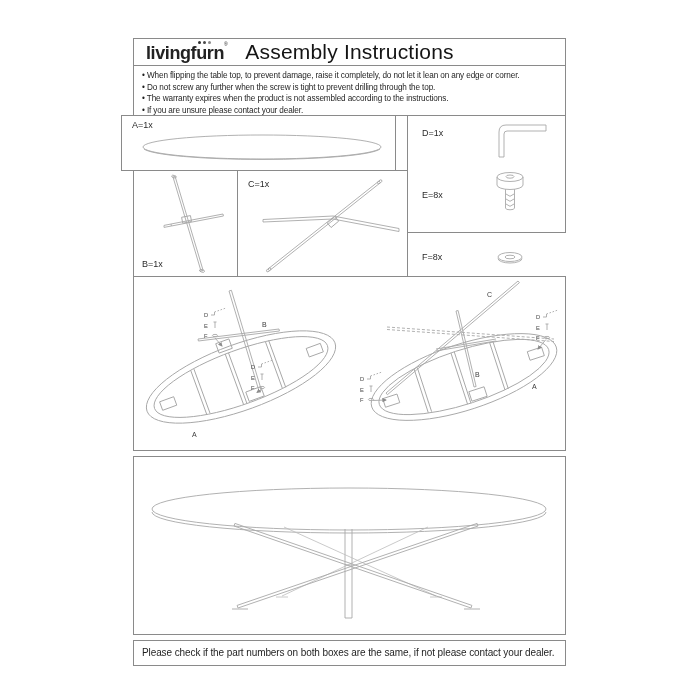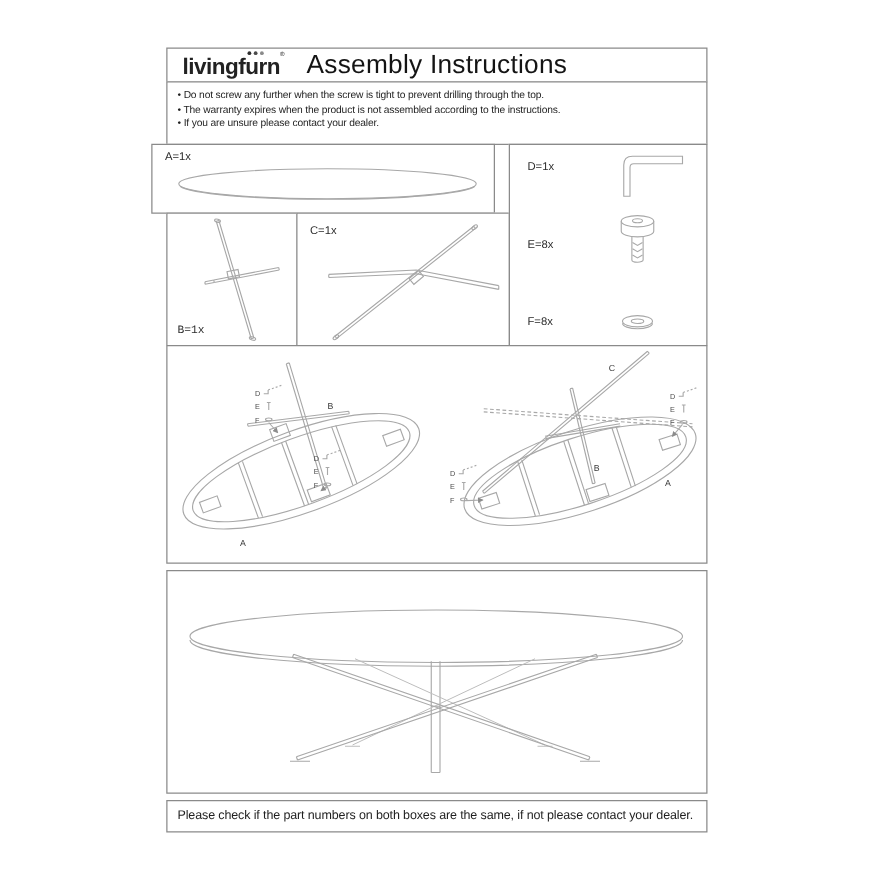--- a/index.html
+++ b/index.html
@@ -19,23 +19,23 @@
          letter-spacing:0.2px;color:#141414;}
 
   
   .warn{left:133px;top:65px;width:433px;height:51px;padding:4px 6px 0 8px;}
   .warn ul{margin:0;padding:0;list-style:none;}
   .warn li{font-size:8.2px;letter-spacing:-0.12px;line-height:11.6px;color:#1f1f1f;white-space:nowrap;}
   .warn li::before{content:"•  ";font-size:8.2px;}
 
   
   .boxA{left:121px;top:115px;width:275px;height:56px;}
-  .boxB{left:133px;top:170px;width:105px;height:107px;font-family:Liberation Mono, monospace;}
+  .boxB{left:133px;top:170px;width:105px;height:107px;}
   .boxC{left:237px;top:170px;width:171px;height:107px;}
-  .boxDEF{left:407px;top:115px;width:159px;height:162px;}
+  .boxDEF{left:407px;top:115px;width:159px;height:118px;}
   .plabel{position:absolute;font-size:9px;color:#2a2a2a;}
   .pa{left:10px;top:4px;} .pb{left:8px;top:88px;} .pc{left:10px;top:8px;}
   .pd{left:14px;top:12px;} .pe{left:14px;top:74px;} .pf{left:14px;top:136px;}
   .icon{position:absolute;}
   .ik{left:84px;top:5px;} .is{left:86px;top:52px;} .iw{left:86px;top:134px;}
 
   
   .asm{left:133px;top:276px;width:433px;height:175px;}
   .fin{left:133px;top:456px;width:433px;height:179px;}
   .foot{left:133px;top:640px;width:433px;height:26px;}
@@ -62,20 +62,21 @@
           <i class="d2"></i>
           <i class="d3"></i>
         </div>
       <span class="logo">livingfurn</span><span class="reg">®</span>
     </div>
     <div class="title">Assembly Instructions</div>
   </div>
 
   <div class="box warn">
     <ul>
+      <li>When flipping the table top, to prevent damage, raise it completely, do not let it lean on any edge or corner.</li>
       <li>Do not screw any further when the screw is tight to prevent drilling through the top.</li>
       <li>The warranty expires when the product is not assembled according to the instructions.</li>
       <li>If you are unsure please contact your dealer.</li>
     </ul>
   </div>
 
   <div class="box boxA">
     <span class="plabel pa">A=1x</span>
     <svg width="273" height="54" viewBox="0 0 273 54">
       <ellipse class="ln" cx="140" cy="31" rx="119" ry="12"></ellipse>

